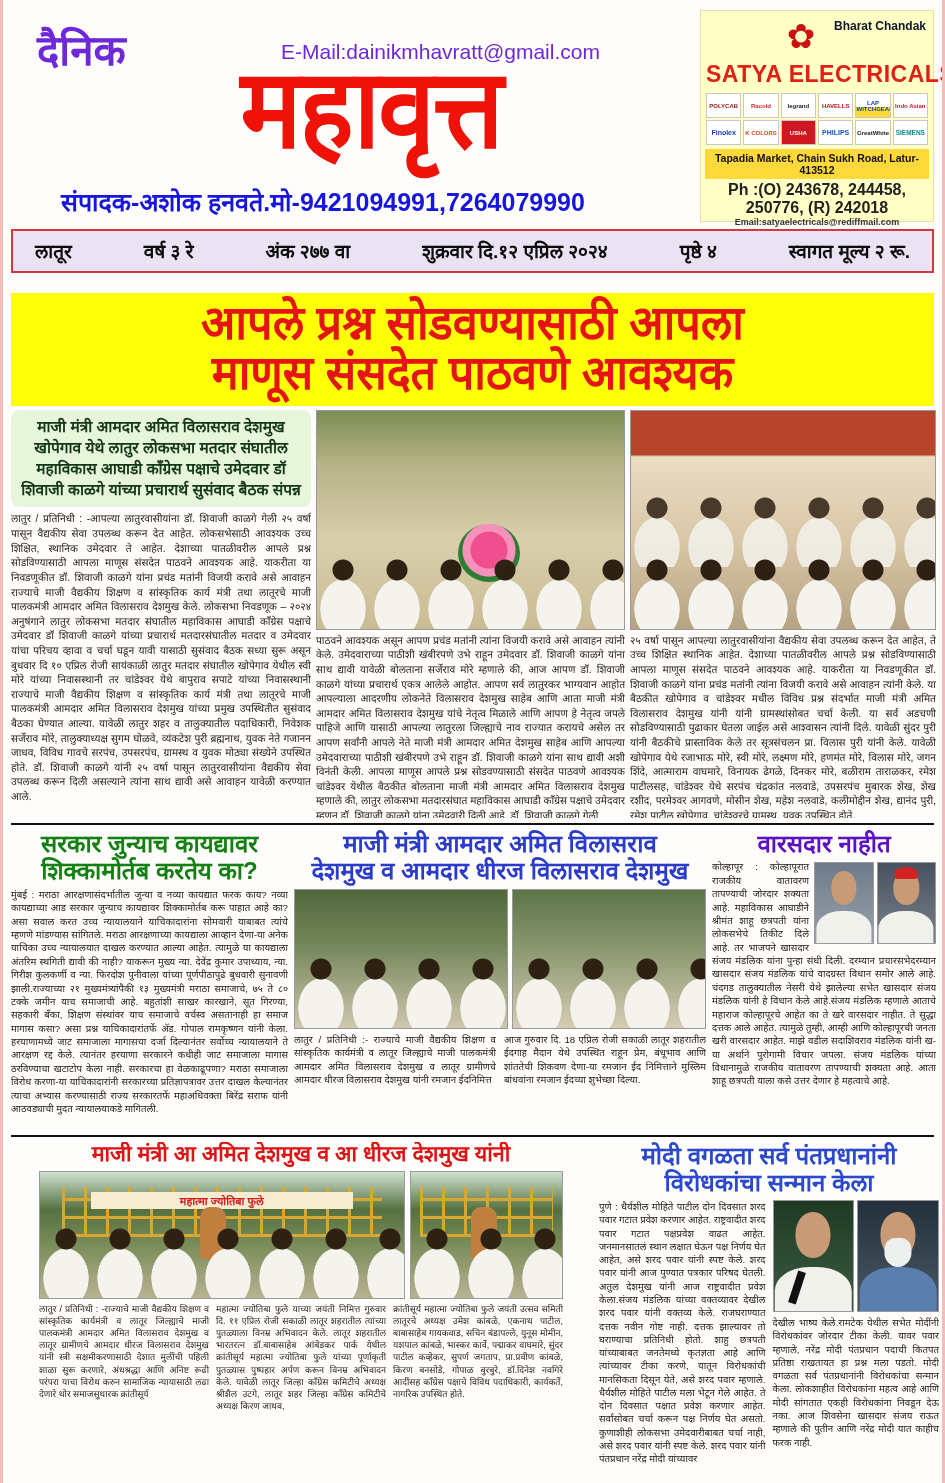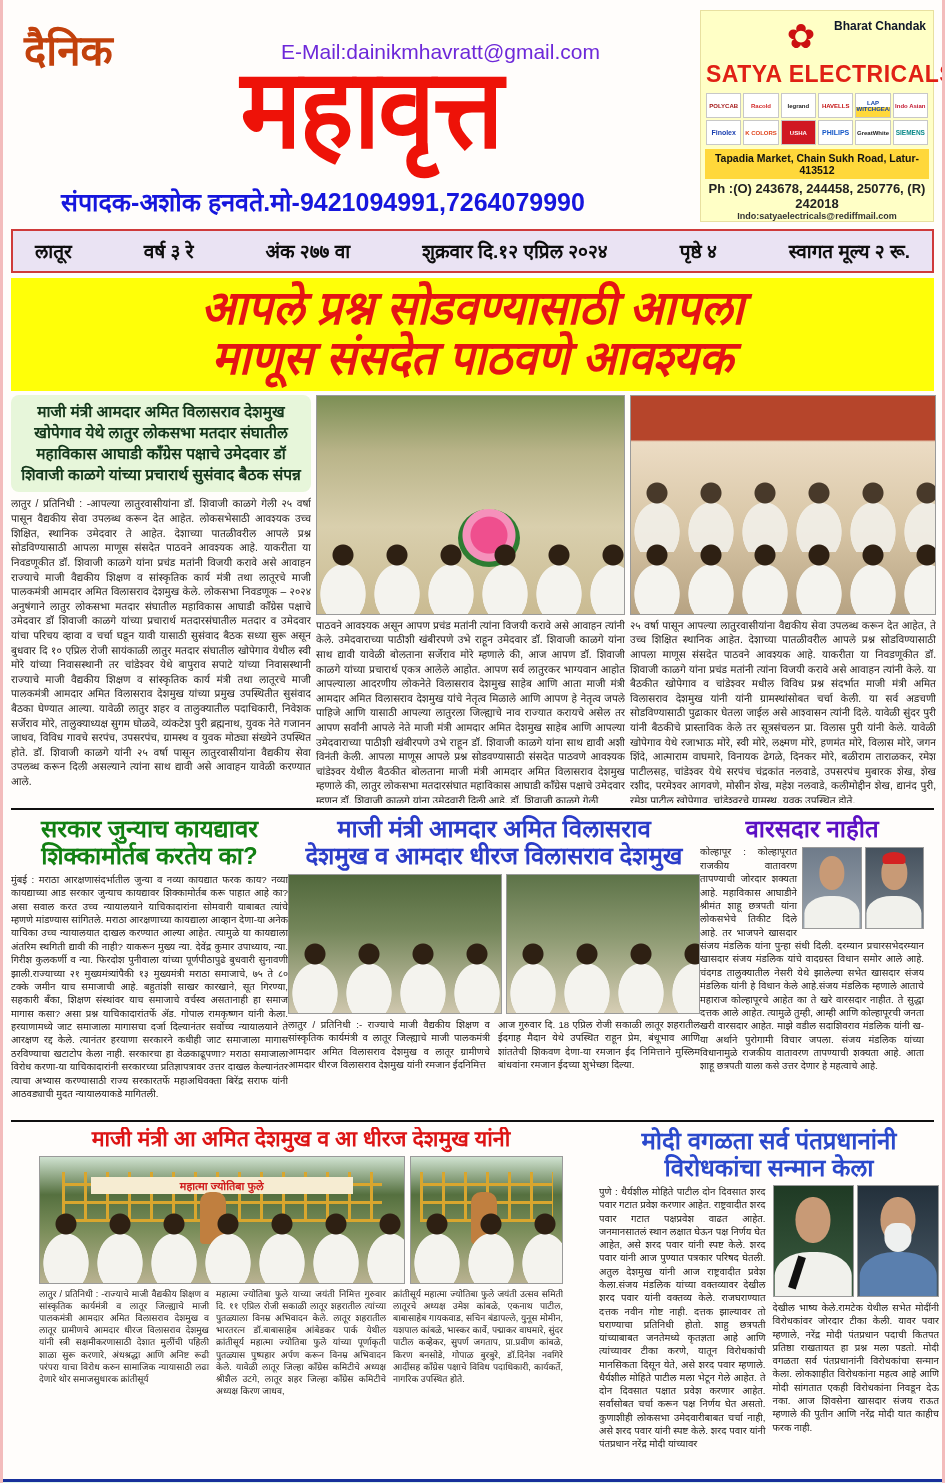--- a/index.html
+++ b/index.html
@@ -3,21 +3,21 @@
 <meta charset="utf-8">
 <style>
   html,body{margin:0;padding:0;background:#fff;}
   body{font-family:"Liberation Sans","DejaVu Sans",sans-serif;color:#1a1a1a;}
   .page{position:relative;width:945px;min-height:1483px;margin:0 auto;background:#fffdfb;
         border-left:3px solid #f3bcbc;border-right:3px solid #f3bcbc;box-sizing:border-box;
         padding:6px 8px 0 8px;overflow:hidden;}
   
   .masthead{position:relative;height:220px;}
   .mh-left{position:absolute;left:0;top:0;width:688px;height:220px;}
-  .daily{position:absolute;left:13px;top:14px;font-size:42px;font-weight:800;color:#c2410c;}
+  .daily{position:absolute;left:26px;top:14px;font-size:42px;font-weight:800;color:#6d28d9;}
   .mh-email{position:absolute;left:270px;top:34px;font-size:21px;color:#6d28d9;}
   .mh-title{position:absolute;left:60px;top:52px;width:600px;text-align:center;
             font-size:102px;font-weight:800;color:#ee1208;line-height:1.0;
             transform:scaleY(1.08);letter-spacing:-2px;white-space:nowrap;}
   .editor{position:absolute;left:50px;top:178px;font-size:25px;font-weight:700;color:#1616dd;white-space:nowrap;}
   
   .ad{position:absolute;right:0;top:4px;width:234px;height:212px;background:#ffffc6;
       border:1px solid #e8e0a0;box-sizing:border-box;padding:4px 5px;text-align:center;}
   .ad-top{position:relative;height:46px;}
   .ad-owner{position:absolute;right:2px;top:4px;font-size:12px;font-weight:700;color:#0f172a;}
@@ -27,27 +27,27 @@
   .brand{background:#fff;border:1px solid #c8c8c8;height:23px;display:flex;align-items:center;justify-content:center;
          font-size:6px;font-weight:800;overflow:hidden;}
   .brand:nth-child(1){color:#a31616;}.brand:nth-child(2){color:#d32a2a;}
   .brand:nth-child(3){color:#222;}.brand:nth-child(4){color:#c40f0f;}
   .brand:nth-child(5){color:#1444a8;background:linear-gradient(180deg,#fff 55%,#ffd83a 55%);}
   .brand:nth-child(6){color:#c21830;}
   .brand:nth-child(7){color:#1a3fb0;font-size:7px;}.brand:nth-child(8){color:#e0441b;}
   .brand:nth-child(9){color:#fff;background:#d01822;}.brand:nth-child(10){color:#1558c8;font-size:7px;}
   .brand:nth-child(11){color:#222;}.brand:nth-child(12){color:#0c8a8a;font-size:6.5px;}
   .ad-addr{background:#ffd83a;font-size:10.5px;font-weight:800;color:#111;padding:3px 0;margin:2px -1px;}
-  .ad-ph{font-size:13px;font-weight:700;color:#222;margin-top:2px;}
+  .ad-ph{font-size:16px;font-weight:700;color:#222;margin-top:2px;}
   .ad-mail{font-size:9px;font-weight:700;color:#333;}
   
   .dateline{margin-top:3px;background:#eae3f3;border:2px solid #cf3a3a;display:flex;
             justify-content:space-between;align-items:center;padding:7px 22px;font-size:19px;font-weight:800;color:#0d0d0d;}
   
-  .banner{margin-top:5px;background:#ffff08;text-align:center;padding:5px 0 7px 0;font-style:italic;}
+  .banner{margin-top:20px;background:#ffff08;text-align:center;padding:5px 0 7px 0;}
   .banner div{font-size:45px;font-weight:800;color:#e41414;line-height:1.12;transform:scaleY(1.05);}
   
   .hl{text-align:center;font-weight:800;line-height:1.15;}
   .bodytxt{font-size:10.3px;line-height:1.42;text-align:justify;color:#201c18;}
   .sec-rule{border:none;border-top:2.5px solid #101010;margin:5px 0;}
   
   .lead{display:grid;grid-template-columns:300px 309px 306px;column-gap:5px;margin-top:4px;}
   .lead-col{height:408px;overflow:hidden;}
   .subhead{background:#e7f6da;border-radius:8px;padding:7px 9px;margin-bottom:5px;
            font-size:15.5px;font-weight:800;color:#15381c;text-align:center;line-height:1.35;}
@@ -79,21 +79,21 @@
   .po-turban{background:linear-gradient(180deg,#46525e 0%,#78828c 100%);}
   .po-turban .cap{position:absolute;top:4%;left:50%;transform:translateX(-50%);width:40%;height:16%;
                   background:#d42222;border-radius:50% 50% 20% 20%;z-index:2;}
   .po-pawar{background:linear-gradient(180deg,#1f3a24 0%,#3c5c41 100%);}
   .po-pawar .mic{position:absolute;bottom:6%;left:24%;width:8px;height:30%;background:#111;transform:rotate(18deg);z-index:3;}
   .po-modi{background:linear-gradient(180deg,#23303b 0%,#4a5a66 100%);}
   .po-modi .beard{position:absolute;top:34%;left:50%;transform:translateX(-50%);width:34%;height:26%;
                   background:#eef0ef;border-radius:40% 40% 50% 50%;z-index:2;}
   .po-modi::after{background:#5a7fae;}
   
-  .sec2{display:grid;grid-template-columns:277px 412px 224px;}
+  .sec2{display:grid;grid-template-columns:277px 412px 224px;column-gap:6px;}
   .sec2-col{height:300px;overflow:hidden;}
   .hl-green{font-size:24px;color:#128012;}
   .hl-blue{font-size:24px;color:#2b3cc9;}
   .hl-purple{font-size:24px;color:#5c10c4;}
   .sec2 .bodytxt{font-size:9.7px;line-height:1.38;}
   .eid-photos{display:flex;gap:4px;margin:4px 0;}
   .eid-photos .ph{height:140px;}
   .eid-captions{display:grid;grid-template-columns:1fr 1fr;column-gap:8px;}
   .maharaj-photos{float:right;width:122px;height:82px;display:flex;gap:3px;margin:2px 0 3px 5px;}
   .maharaj-photos .ph{flex:1;height:100%;}
@@ -142,21 +142,21 @@
         <span class="brand">Indo Asian</span>
         <span class="brand">Finolex</span>
         <span class="brand">K COLORS</span>
         <span class="brand">USHA</span>
         <span class="brand">PHILIPS</span>
         <span class="brand">GreatWhite</span>
         <span class="brand">SIEMENS</span>
       </div>
       <div class="ad-addr">Tapadia Market, Chain Sukh Road, Latur-413512</div>
       <div class="ad-ph">Ph :(O) 243678, 244458, 250776, (R) 242018</div>
-      <div class="ad-mail">Indo:satyaelectricals@rediffmail.com</div>
+      <div class="ad-mail">Email:satyaelectricals@rediffmail.com</div>
     </aside>
   </header>
 
   <div class="dateline">
     <span>लातूर</span>
     <span>वर्ष ३ रे</span>
     <span>अंक २७७ वा</span>
     <span>शुक्रवार दि.१२ एप्रिल २०२४</span>
     <span>पृष्ठे ४</span>
     <span>स्वागत मूल्य २ रू.</span>

